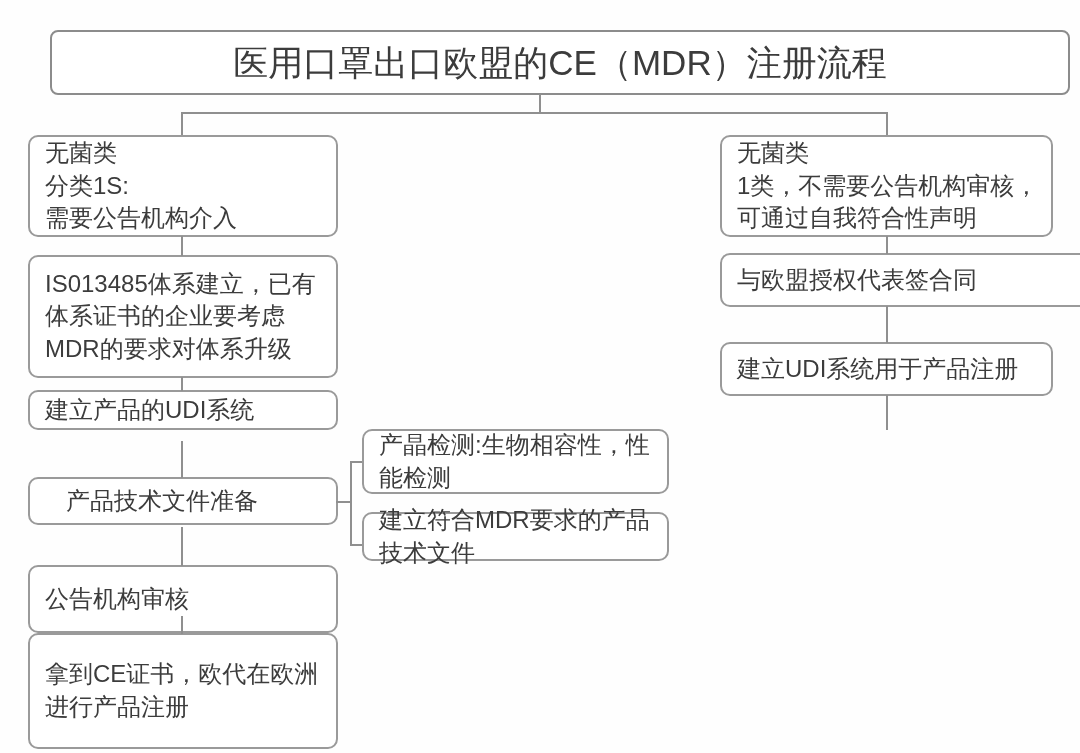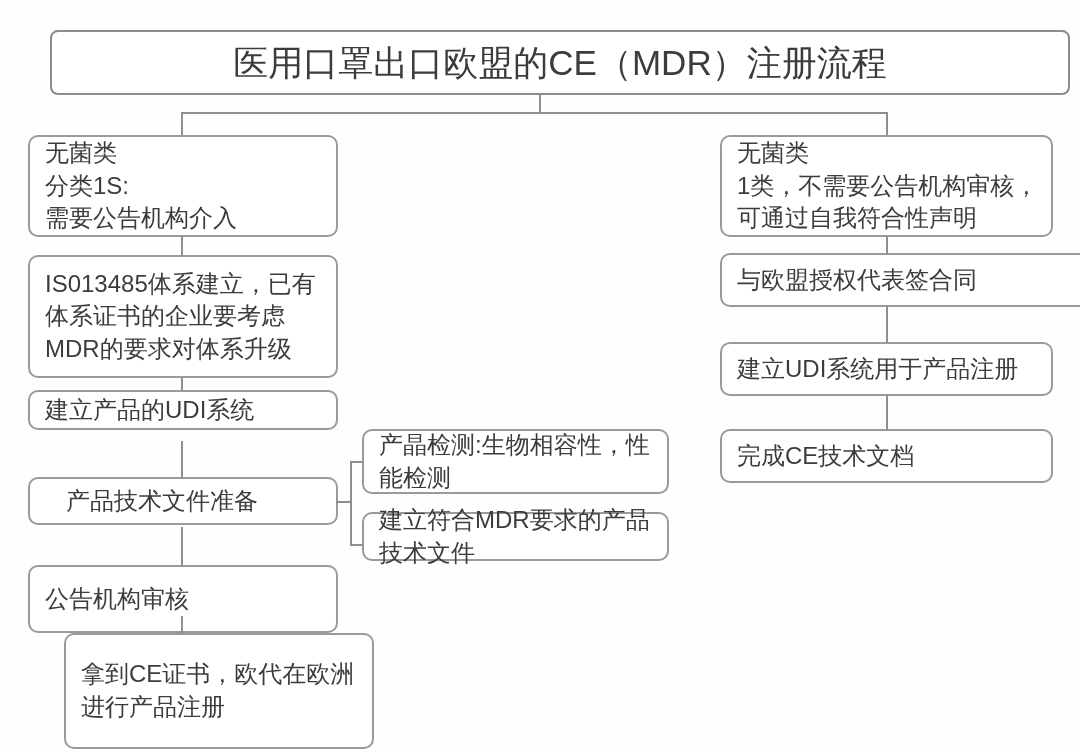--- a/index.html
+++ b/index.html
@@ -55,21 +55,21 @@
 
   <div class="box" style="left:28px; top:135px; width:310px; height:102px;">无菌类
 分类1S:
 需要公告机构介入</div>
   <div class="box" style="left:28px; top:255px; width:310px; height:123px;">IS013485体系建立，已有
 体系证书的企业要考虑
 MDR的要求对体系升级</div>
   <div class="box" style="left:28px; top:390px; width:310px; height:40px;">建立产品的UDI系统</div>
   <div class="box" style="left:28px; top:477px; width:310px; height:48px;padding-left:36px;">产品技术文件准备</div>
   <div class="box" style="left:28px; top:565px; width:310px; height:68px;">公告机构审核</div>
-  <div class="box" style="left:28px; top:633px; width:310px; height:116px;margin-left:36px;">拿到CE证书，欧代在欧洲
+  <div class="box" style="left:28px; top:633px; width:310px; height:116px;">拿到CE证书，欧代在欧洲
 进行产品注册</div>
 
   <div class="line" style="left:181px; top:236px; width:2px; height:20px;"></div>
   <div class="line" style="left:181px; top:377px; width:2px; height:14px;"></div>
   <div class="line" style="left:181px; top:441px; width:2px; height:37px;"></div>
   <div class="line" style="left:181px; top:527px; width:2px; height:39px;"></div>
   <div class="line" style="left:181px; top:616px; width:2px; height:18px;"></div>
 
   <div class="line" style="left:336px; top:501px; width:16px; height:2px;"></div>
   <div class="line" style="left:350px; top:461px; width:2px; height:85px;"></div>
@@ -79,19 +79,18 @@
   <div class="box" style="left:362px; top:429px; width:307px; height:65px;">产晶检测:生物相容性，性
 能检测</div>
   <div class="box" style="left:362px; top:512px; width:307px; height:49px;">建立符合MDR要求的产品
 技术文件</div>
 
   <div class="box" style="left:720px; top:135px; width:333px; height:102px;">无菌类
 1类，不需要公告机构审核，
 可通过自我符合性声明</div>
   <div class="box" style="left:720px; top:253px; width:395px; height:54px;">与欧盟授权代表签合同</div>
   <div class="box" style="left:720px; top:342px; width:333px; height:54px;">建立UDI系统用于产品注册</div>
-  <div class="box" style="left:720px; top:429px; width:333px; height:54px;">完成CE技术文档</div>
 
   <div class="line" style="left:886px; top:236px; width:2px; height:18px;"></div>
   <div class="line" style="left:886px; top:306px; width:2px; height:37px;"></div>
   <div class="line" style="left:886px; top:395px; width:2px; height:35px;"></div>
 
 </div>
 
 </body></html>

